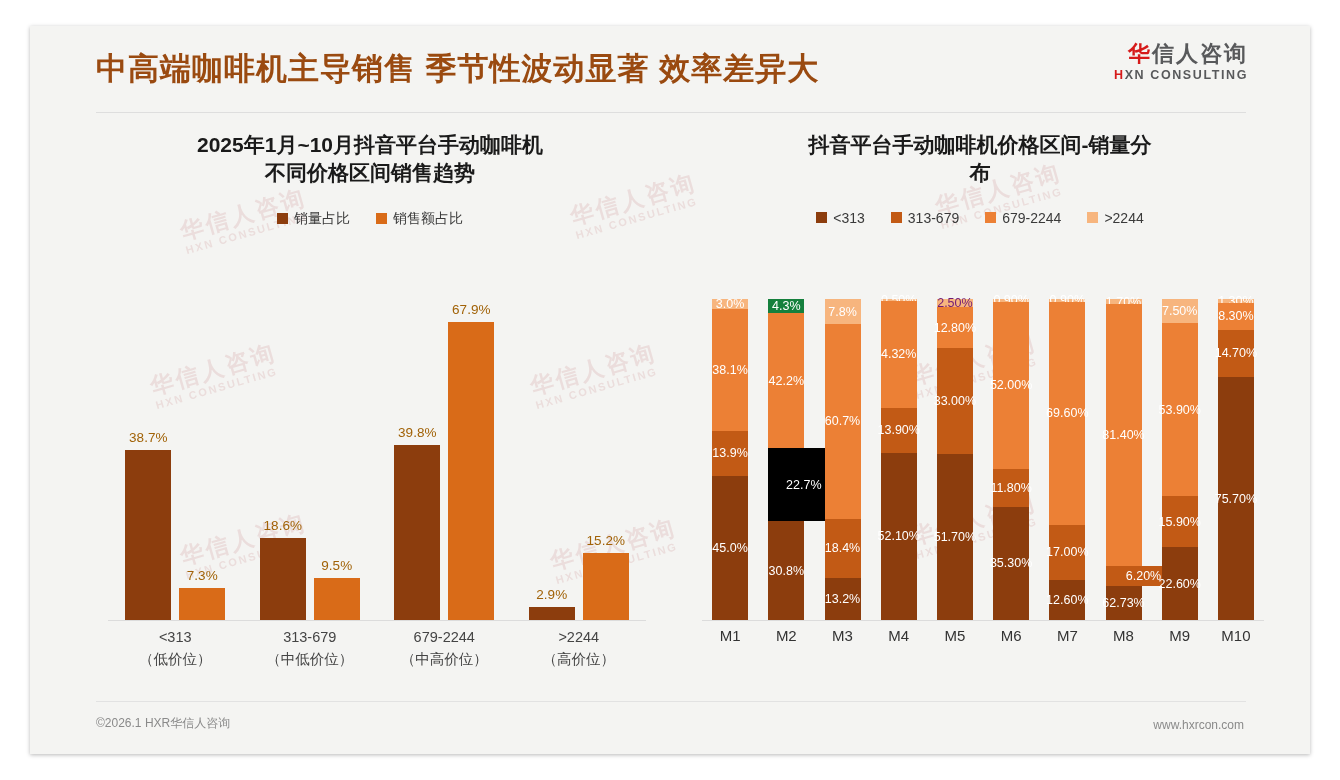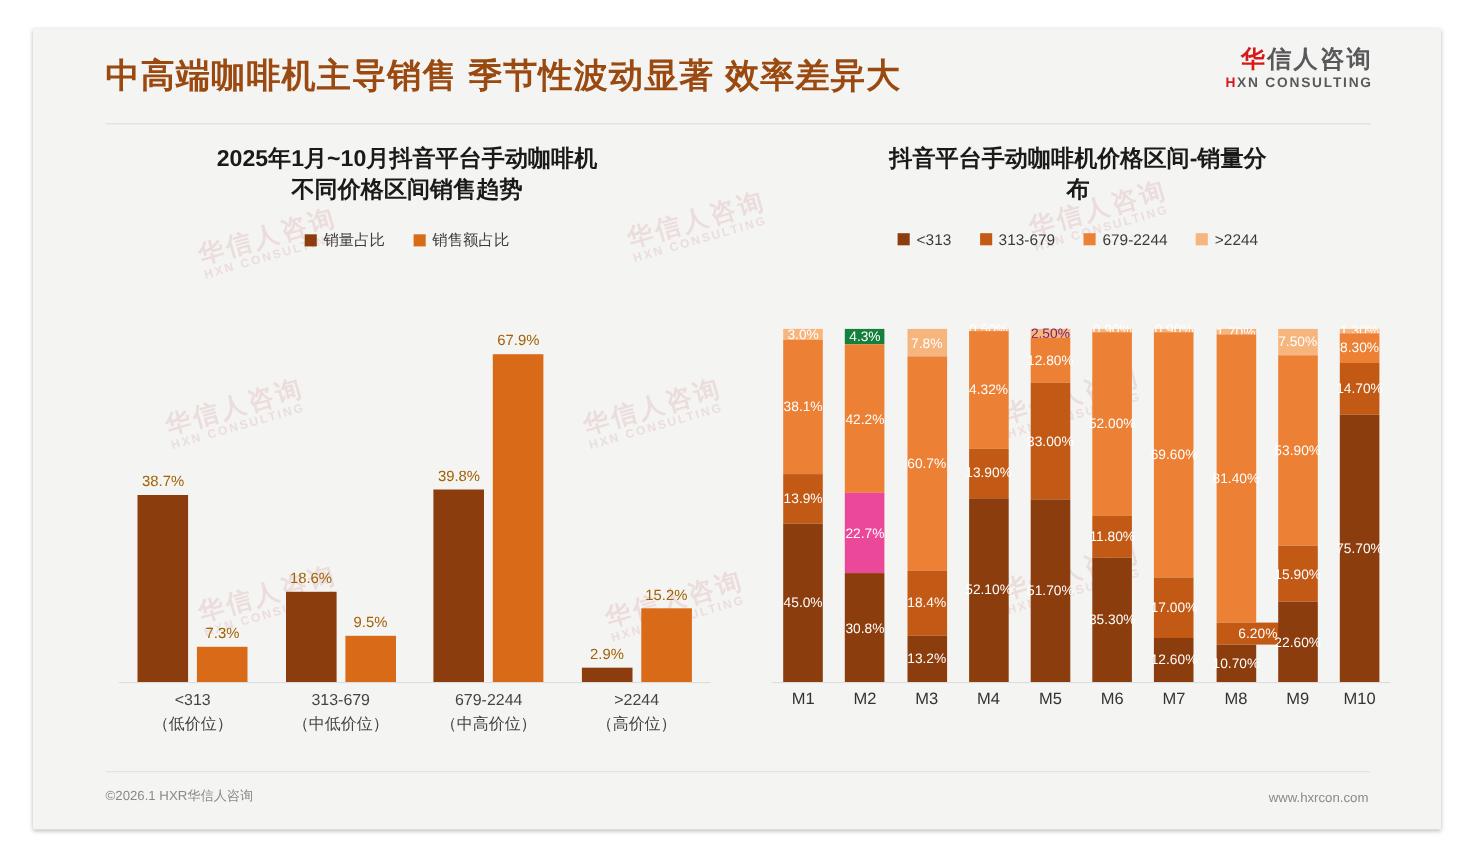--- a/index.html
+++ b/index.html
@@ -250,21 +250,21 @@
               </div>
             </div>
             <div class="stack-col">
               <div class="stack">
                 <div class="seg" style="flex: 4.3 0 0px; background: #15803d;">
                   <span class="seg-lbl" style="color: rgb(255, 255, 255);">4.3%</span>
                 </div>
                 <div class="seg" style="flex: 42.2 0 0px; background: rgb(236, 128, 53); text-align: center;">
                   <span class="seg-lbl">42.2%</span>
                 </div>
-                <div class="seg" style="flex: 22.7 0 0px; background: #ec4899;">
+                <div class="seg" style="flex: 22.7 0 0px; background: #000000; padding-left: 35px;">
                   <span class="seg-lbl">22.7%</span>
                 </div>
                 <div class="seg" style="flex: 30.8 0 0px; background: rgb(140, 61, 13);">
                   <span class="seg-lbl">30.8%</span>
                 </div>
               </div>
             </div>
             <div class="stack-col">
               <div class="stack">
                 <div class="seg" style="flex: 7.8 0 0px; background: rgb(247, 181, 126);">
@@ -350,21 +350,21 @@
                 <div class="seg" style="flex: 1.7 0 0px; background: rgb(247, 181, 126);">
                   <span class="seg-lbl" style="color: rgb(255, 255, 255);">1.70%</span>
                 </div>
                 <div class="seg" style="flex: 81.4 0 0px; background: rgb(236, 128, 53);">
                   <span class="seg-lbl">81.40%</span>
                 </div>
                 <div class="seg" style="flex: 6.2 0 0px; background: rgb(194, 90, 21); padding-left: 40px;">
                   <span class="seg-lbl">6.20%</span>
                 </div>
                 <div class="seg" style="flex: 10.7 0 0px; background: rgb(140, 61, 13);">
-                  <span class="seg-lbl">10.70%</span>
+                  <span class="seg-lbl">62.73%</span>
                 </div>
               </div>
             </div>
             <div class="stack-col">
               <div class="stack">
                 <div class="seg" style="flex: 7.5 0 0px; background: rgb(247, 181, 126);">
                   <span class="seg-lbl" style="color: rgb(255, 255, 255);">7.50%</span>
                 </div>
                 <div class="seg" style="flex: 53.9 0 0px; background: rgb(236, 128, 53);">
                   <span class="seg-lbl">53.90%</span>

